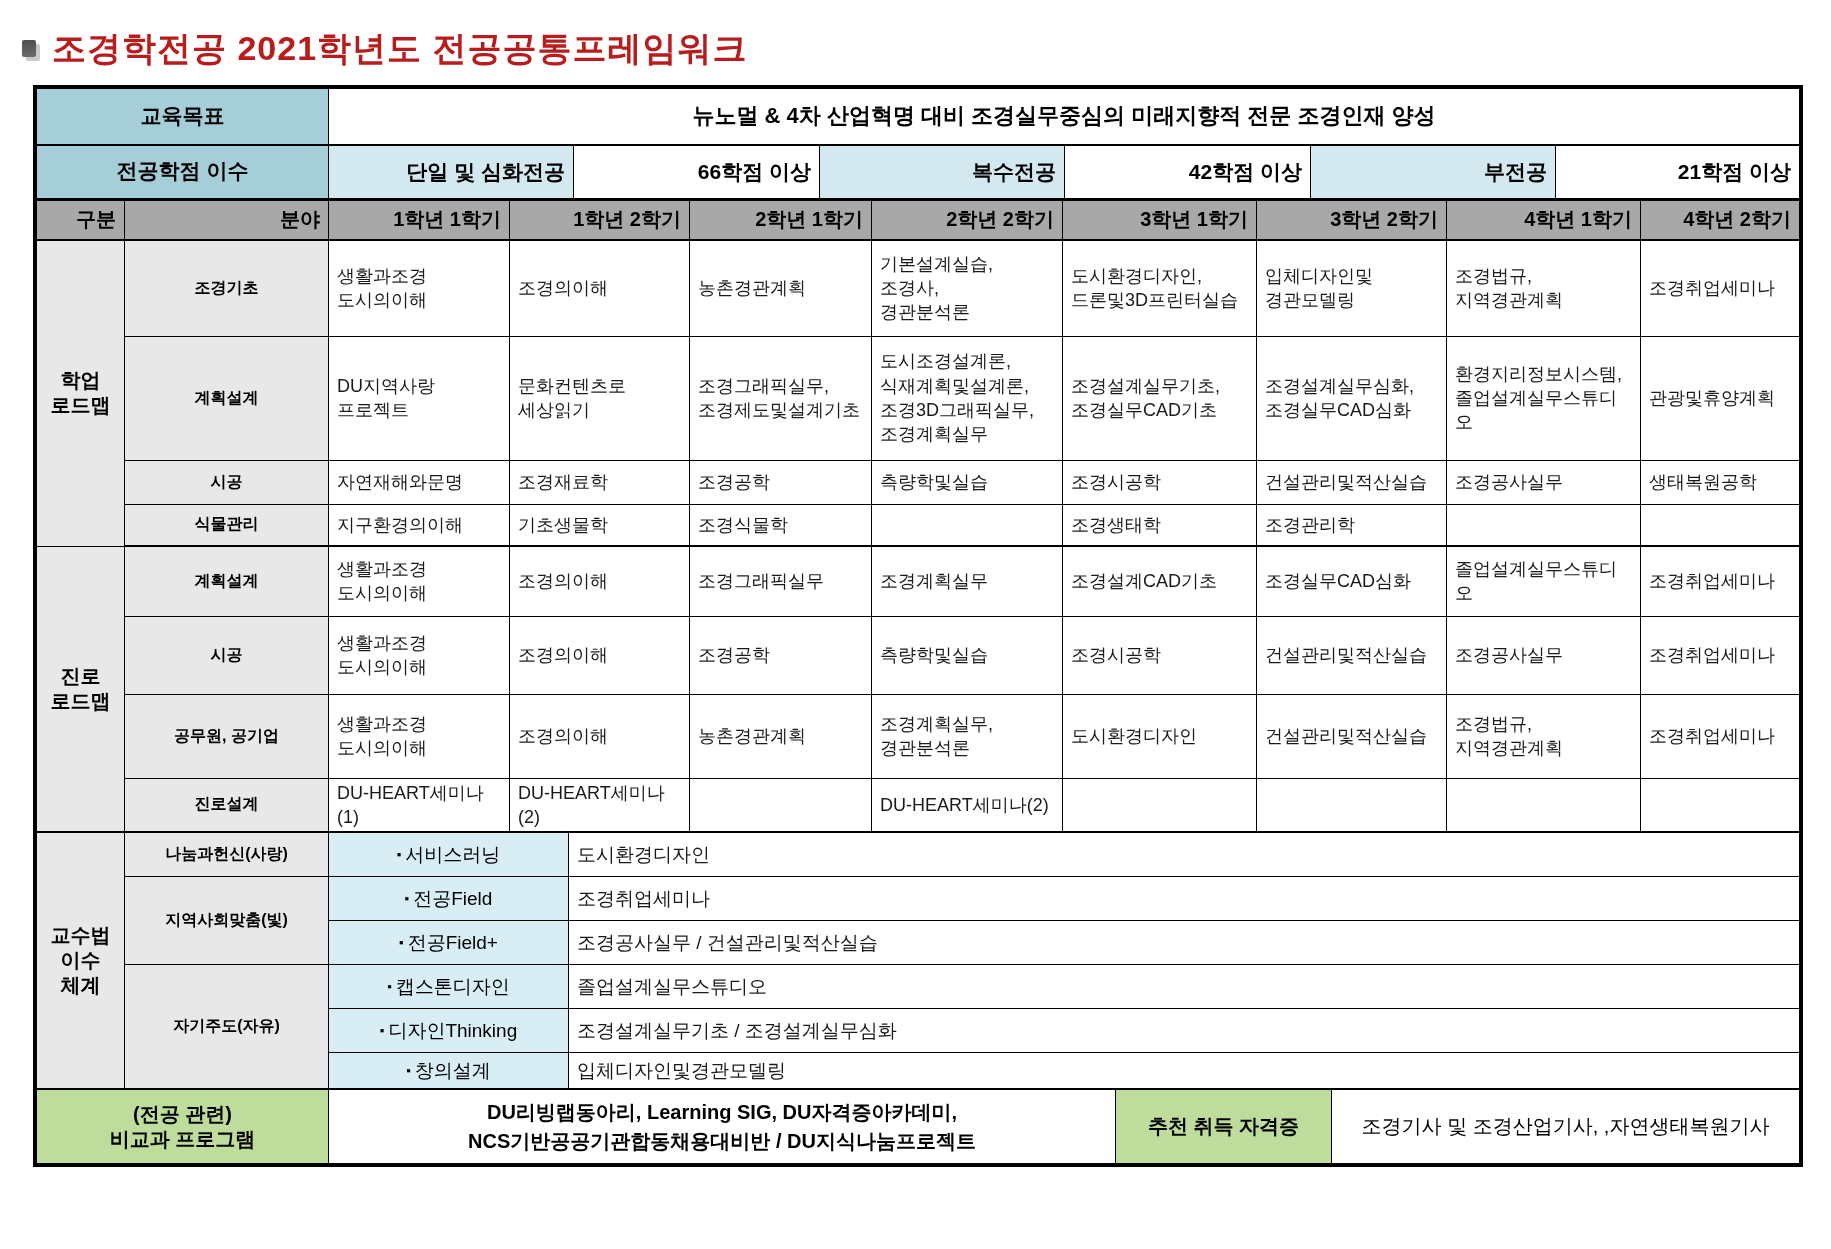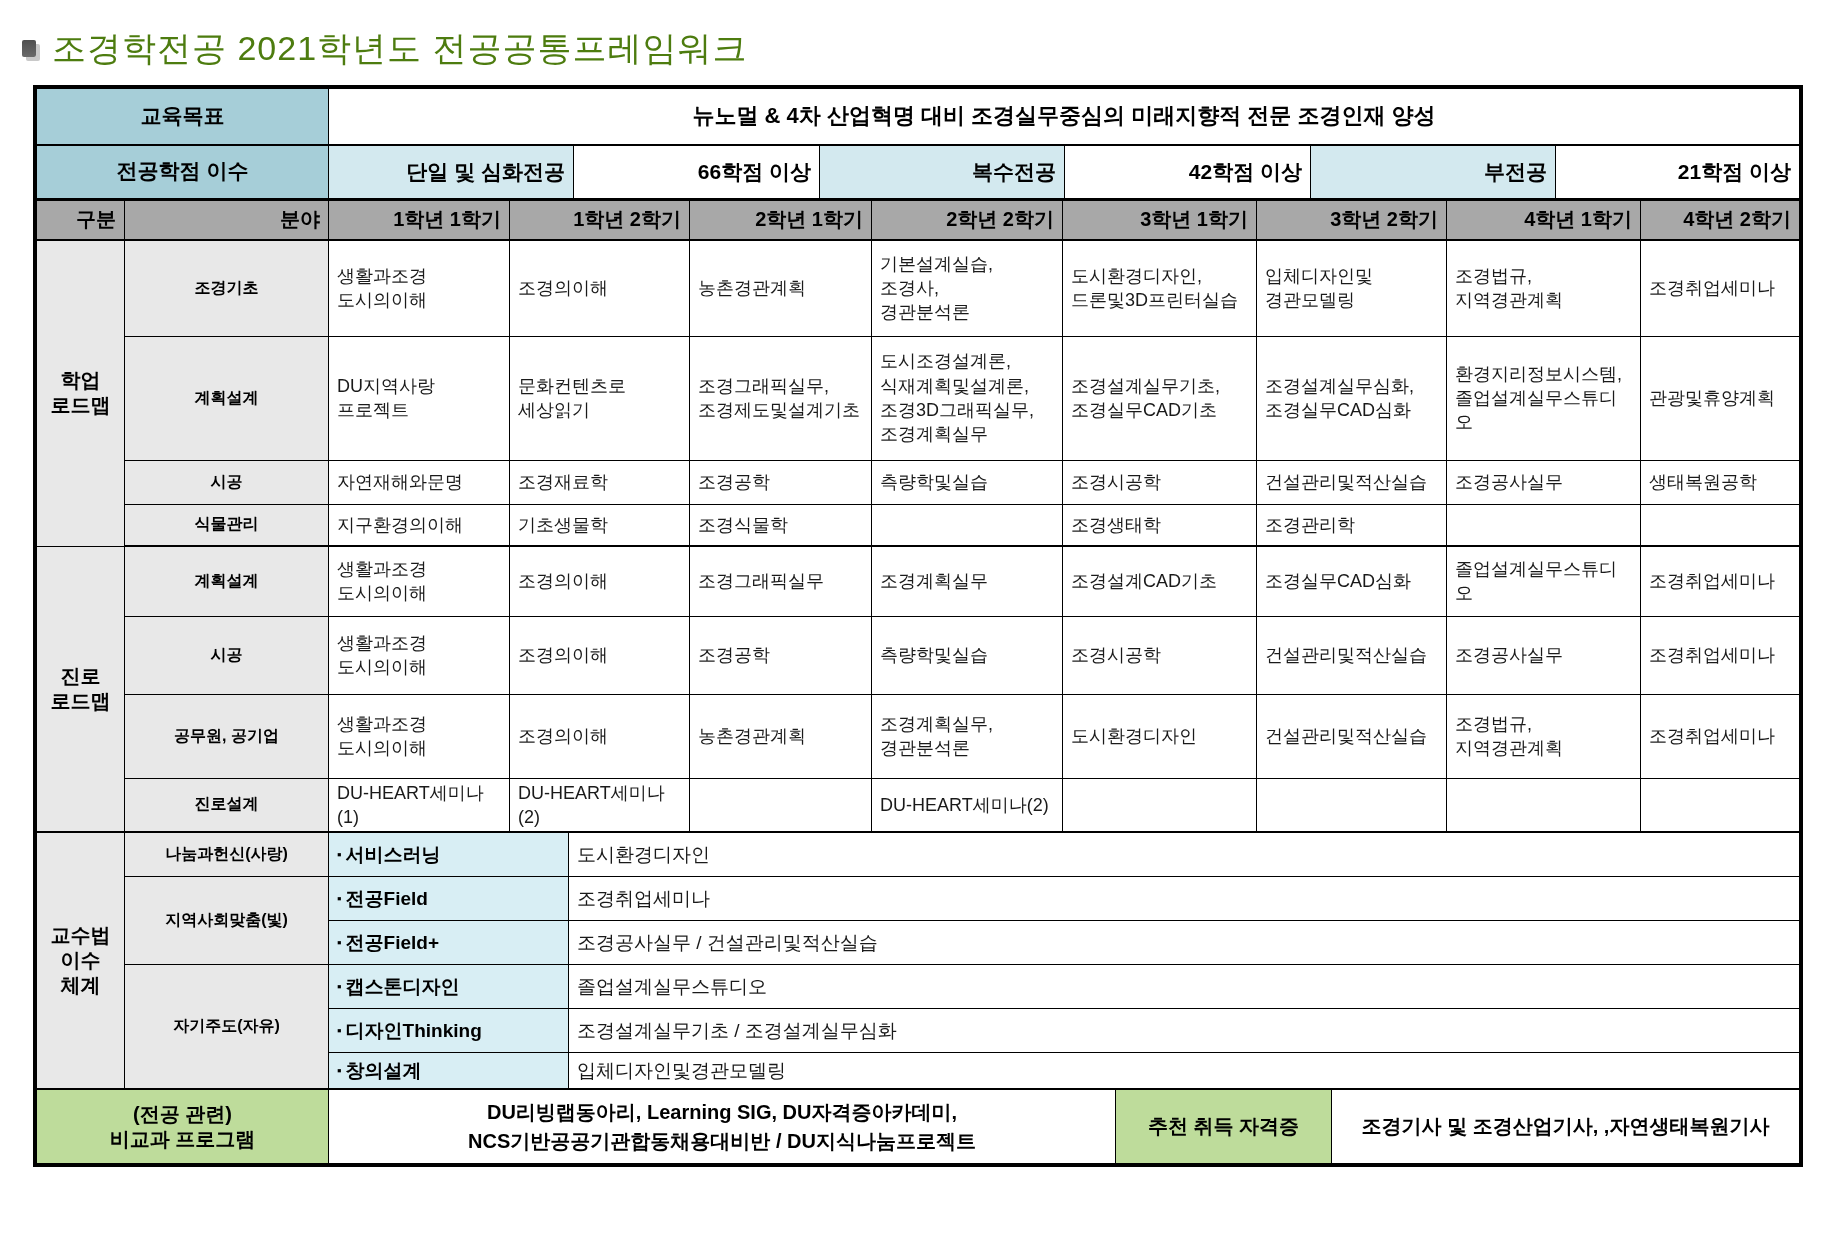--- a/index.html
+++ b/index.html
@@ -1,40 +1,40 @@
 <!DOCTYPE html>
 <html><head>
 <meta charset="utf-8">
 <style>
   html,body{margin:0;padding:0;background:#ffffff;}
   body{width:1831px;height:1249px;position:relative;font-family:"Liberation Sans","DejaVu Sans",sans-serif;color:#000;}
   .sheet{position:absolute;inset:0;background:#fff;}
   .title-row{position:absolute;left:22px;top:26px;display:flex;align-items:flex-start;}
   .title-bullet{width:14px;height:17px;margin-top:14px;background:linear-gradient(#4f4f4f,#6a6a6a);border-radius:2px;box-shadow:4px 4px 0 #c9c9c9;flex:0 0 auto;}
-  .page-title{margin:0 0 0 16px;font-size:34px;font-weight:normal;letter-spacing:1px;color:#4d7c0f;}
+  .page-title{margin:0 0 0 16px;font-size:34px;font-weight:bold;letter-spacing:1px;color:#b91c1c;}
   .tables{position:absolute;left:33px;top:85px;width:1770px;border:3px solid #000;box-sizing:border-box;background:#fff;}
   table.t{border-collapse:collapse;table-layout:fixed;width:100%;}
   table.t td{border:1px solid #000;overflow:hidden;padding:2px 8px;vertical-align:middle;box-sizing:border-box;}
   tr.bb2h td{border-bottom-width:2px;}
   
   .teal{background:#a6ced8;}
   .blue{background:#d3e9ef;}
   .green{background:#bedc9b;}
   .grayh{background:#a8a8a8;}
   .grayl{background:#e8e8e8;}
   .mblue{background:#d8eef4;}
   .lbl{font-weight:bold;font-size:21px;text-align:center;white-space:pre-line;line-height:1.25;}
   .hdr{font-weight:bold;font-size:20px;text-align:right;}
   .body-cell{font-size:18px;line-height:1.35;white-space:pre-line;color:#1a1a1a;text-align:left;}
   .field{font-weight:bold;font-size:16px;text-align:center;white-space:pre-line;}
   .goal{font-weight:bold;font-size:22px;text-align:center;}
-  .method{font-weight:bold;font-size:19px;text-align:left;}
+  .method{font-weight:normal;font-size:19px;text-align:center;}
   .method .bullet{font-size:13px;vertical-align:2px;margin-right:4px;}
   .progs{font-weight:bold;font-size:20px;text-align:center;white-space:pre-line;line-height:1.45;}
-  .cert{font-weight:bold;font-size:20px;text-align:center;margin-top:22px;}
+  .cert{font-weight:normal;font-size:20px;text-align:center;margin-top:22px;}
 </style>
 </head>
 <body>
 
 <div class="sheet">
 
   <div class="title-row">
     <span class="title-bullet"></span>
     <h1 class="page-title">조경학전공 2021학년도 전공공통프레임워크</h1>
   </div>

